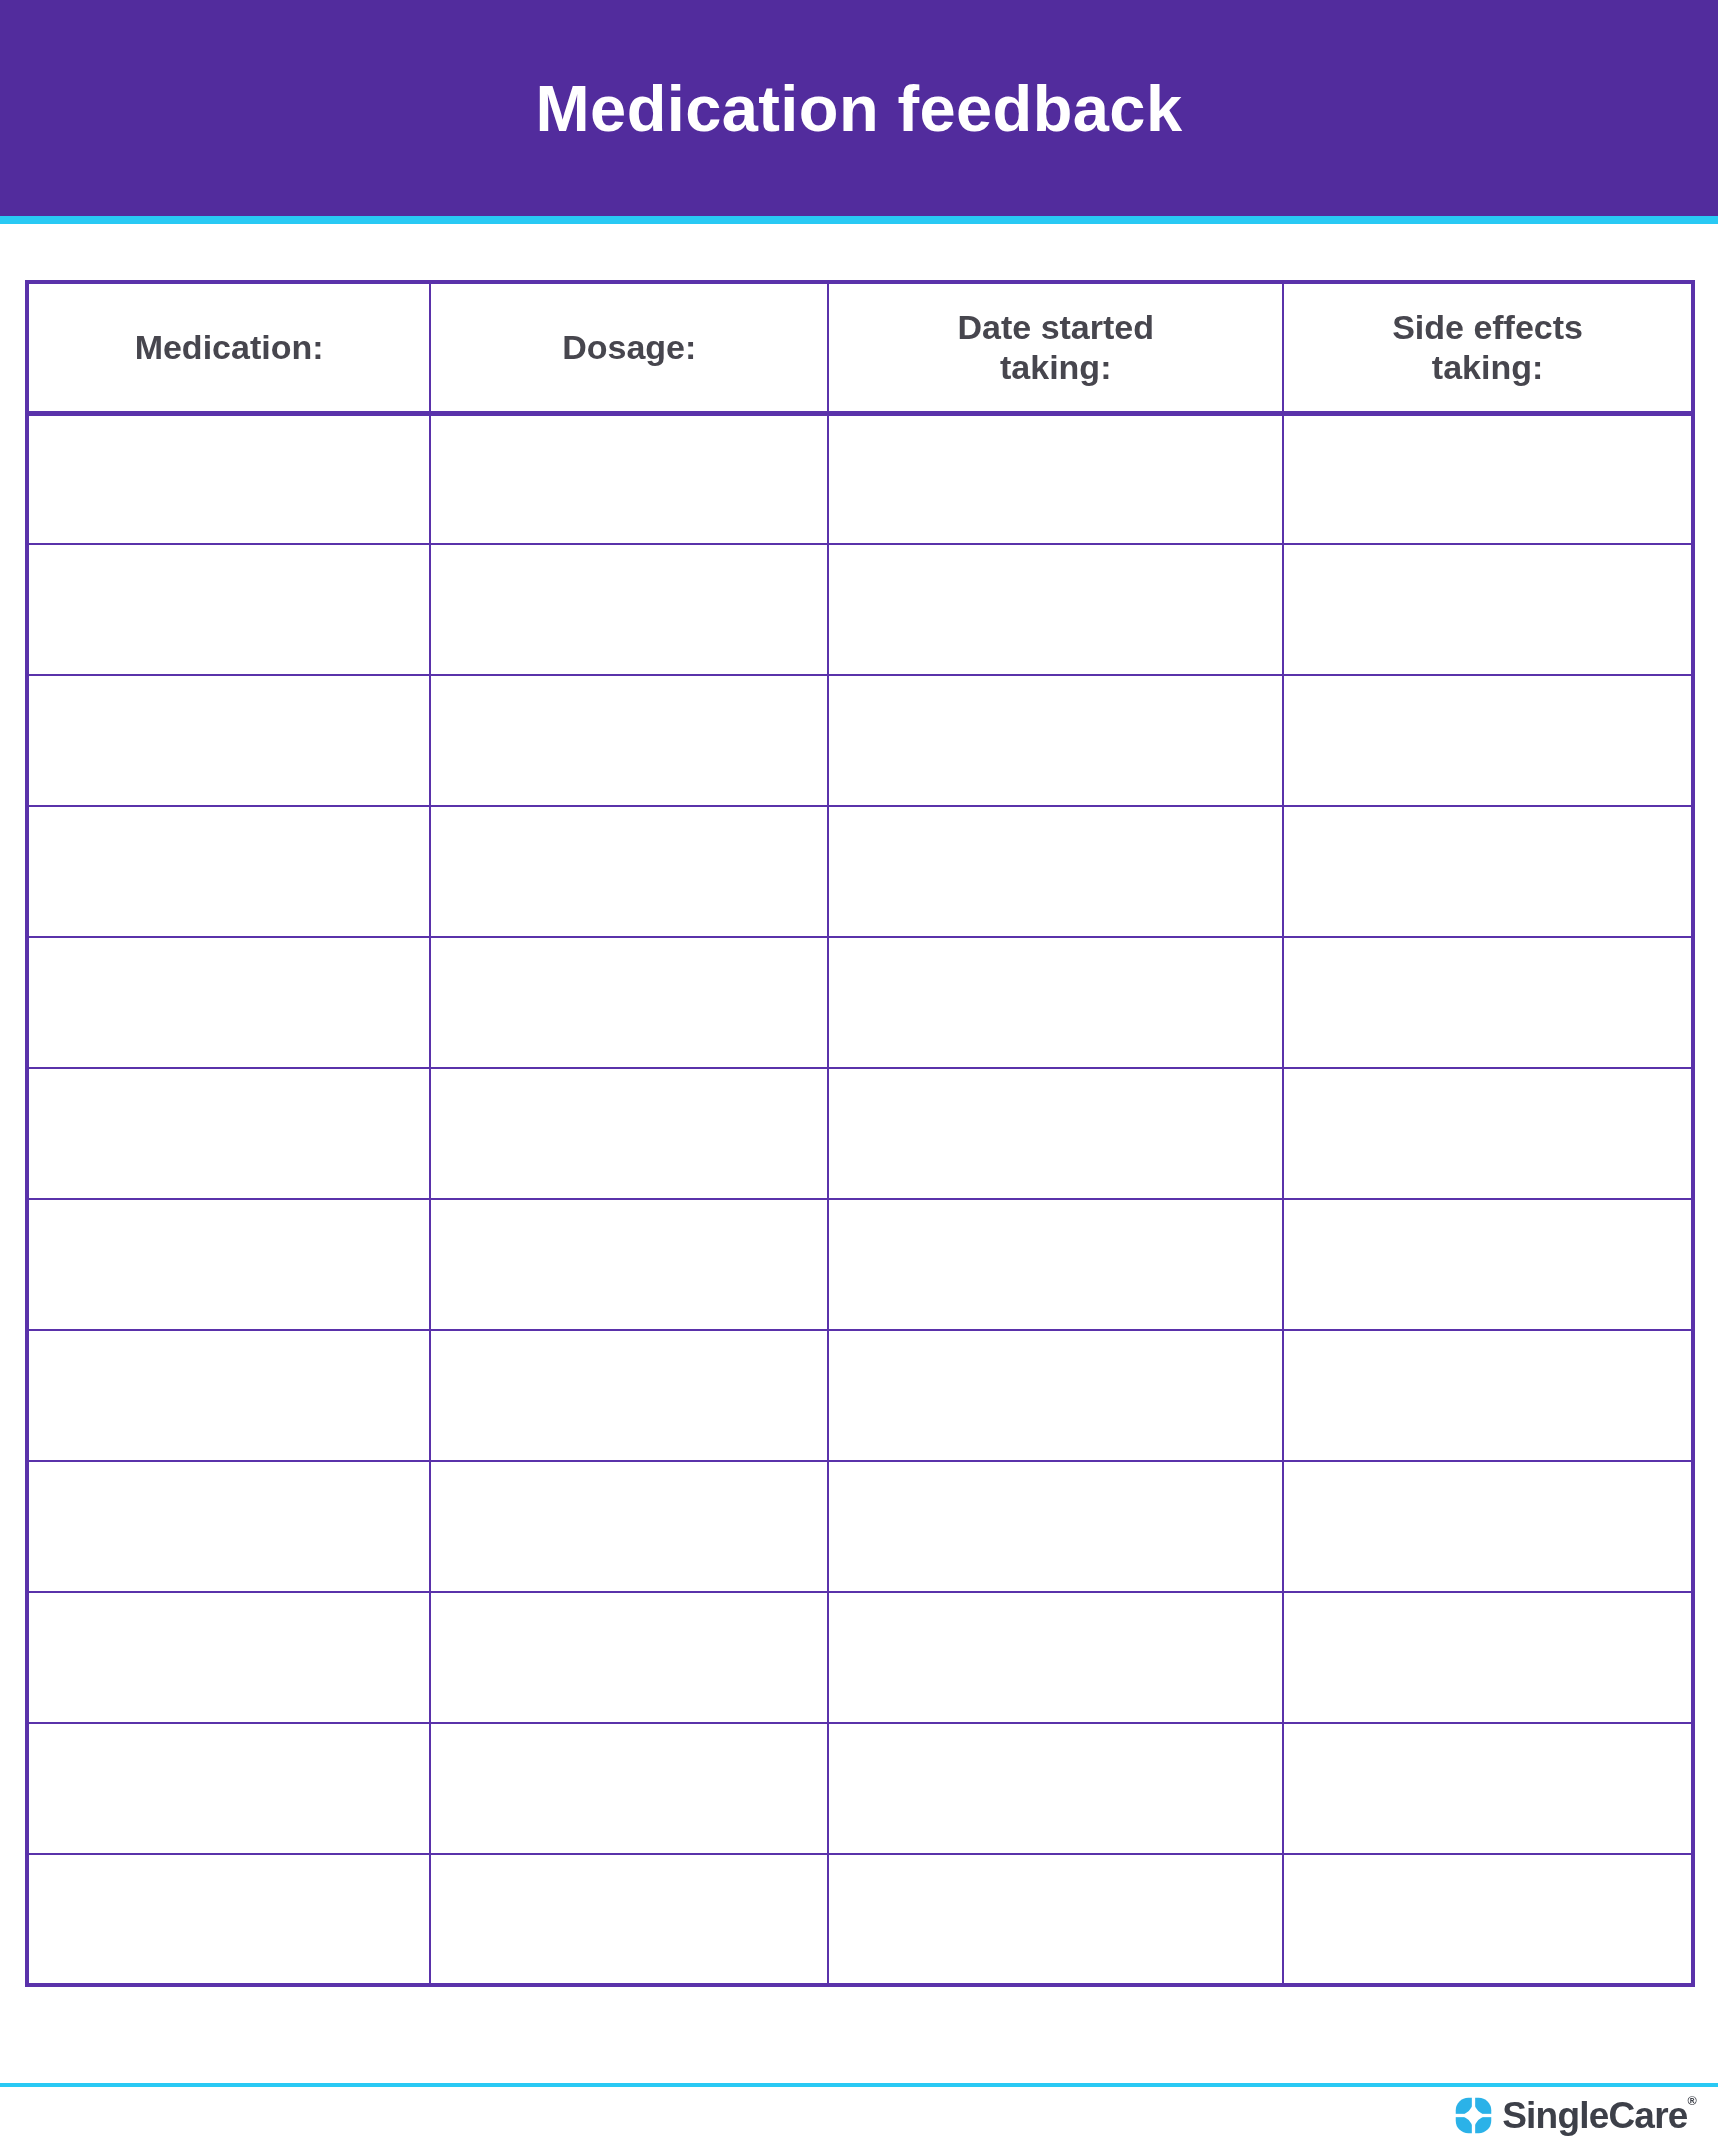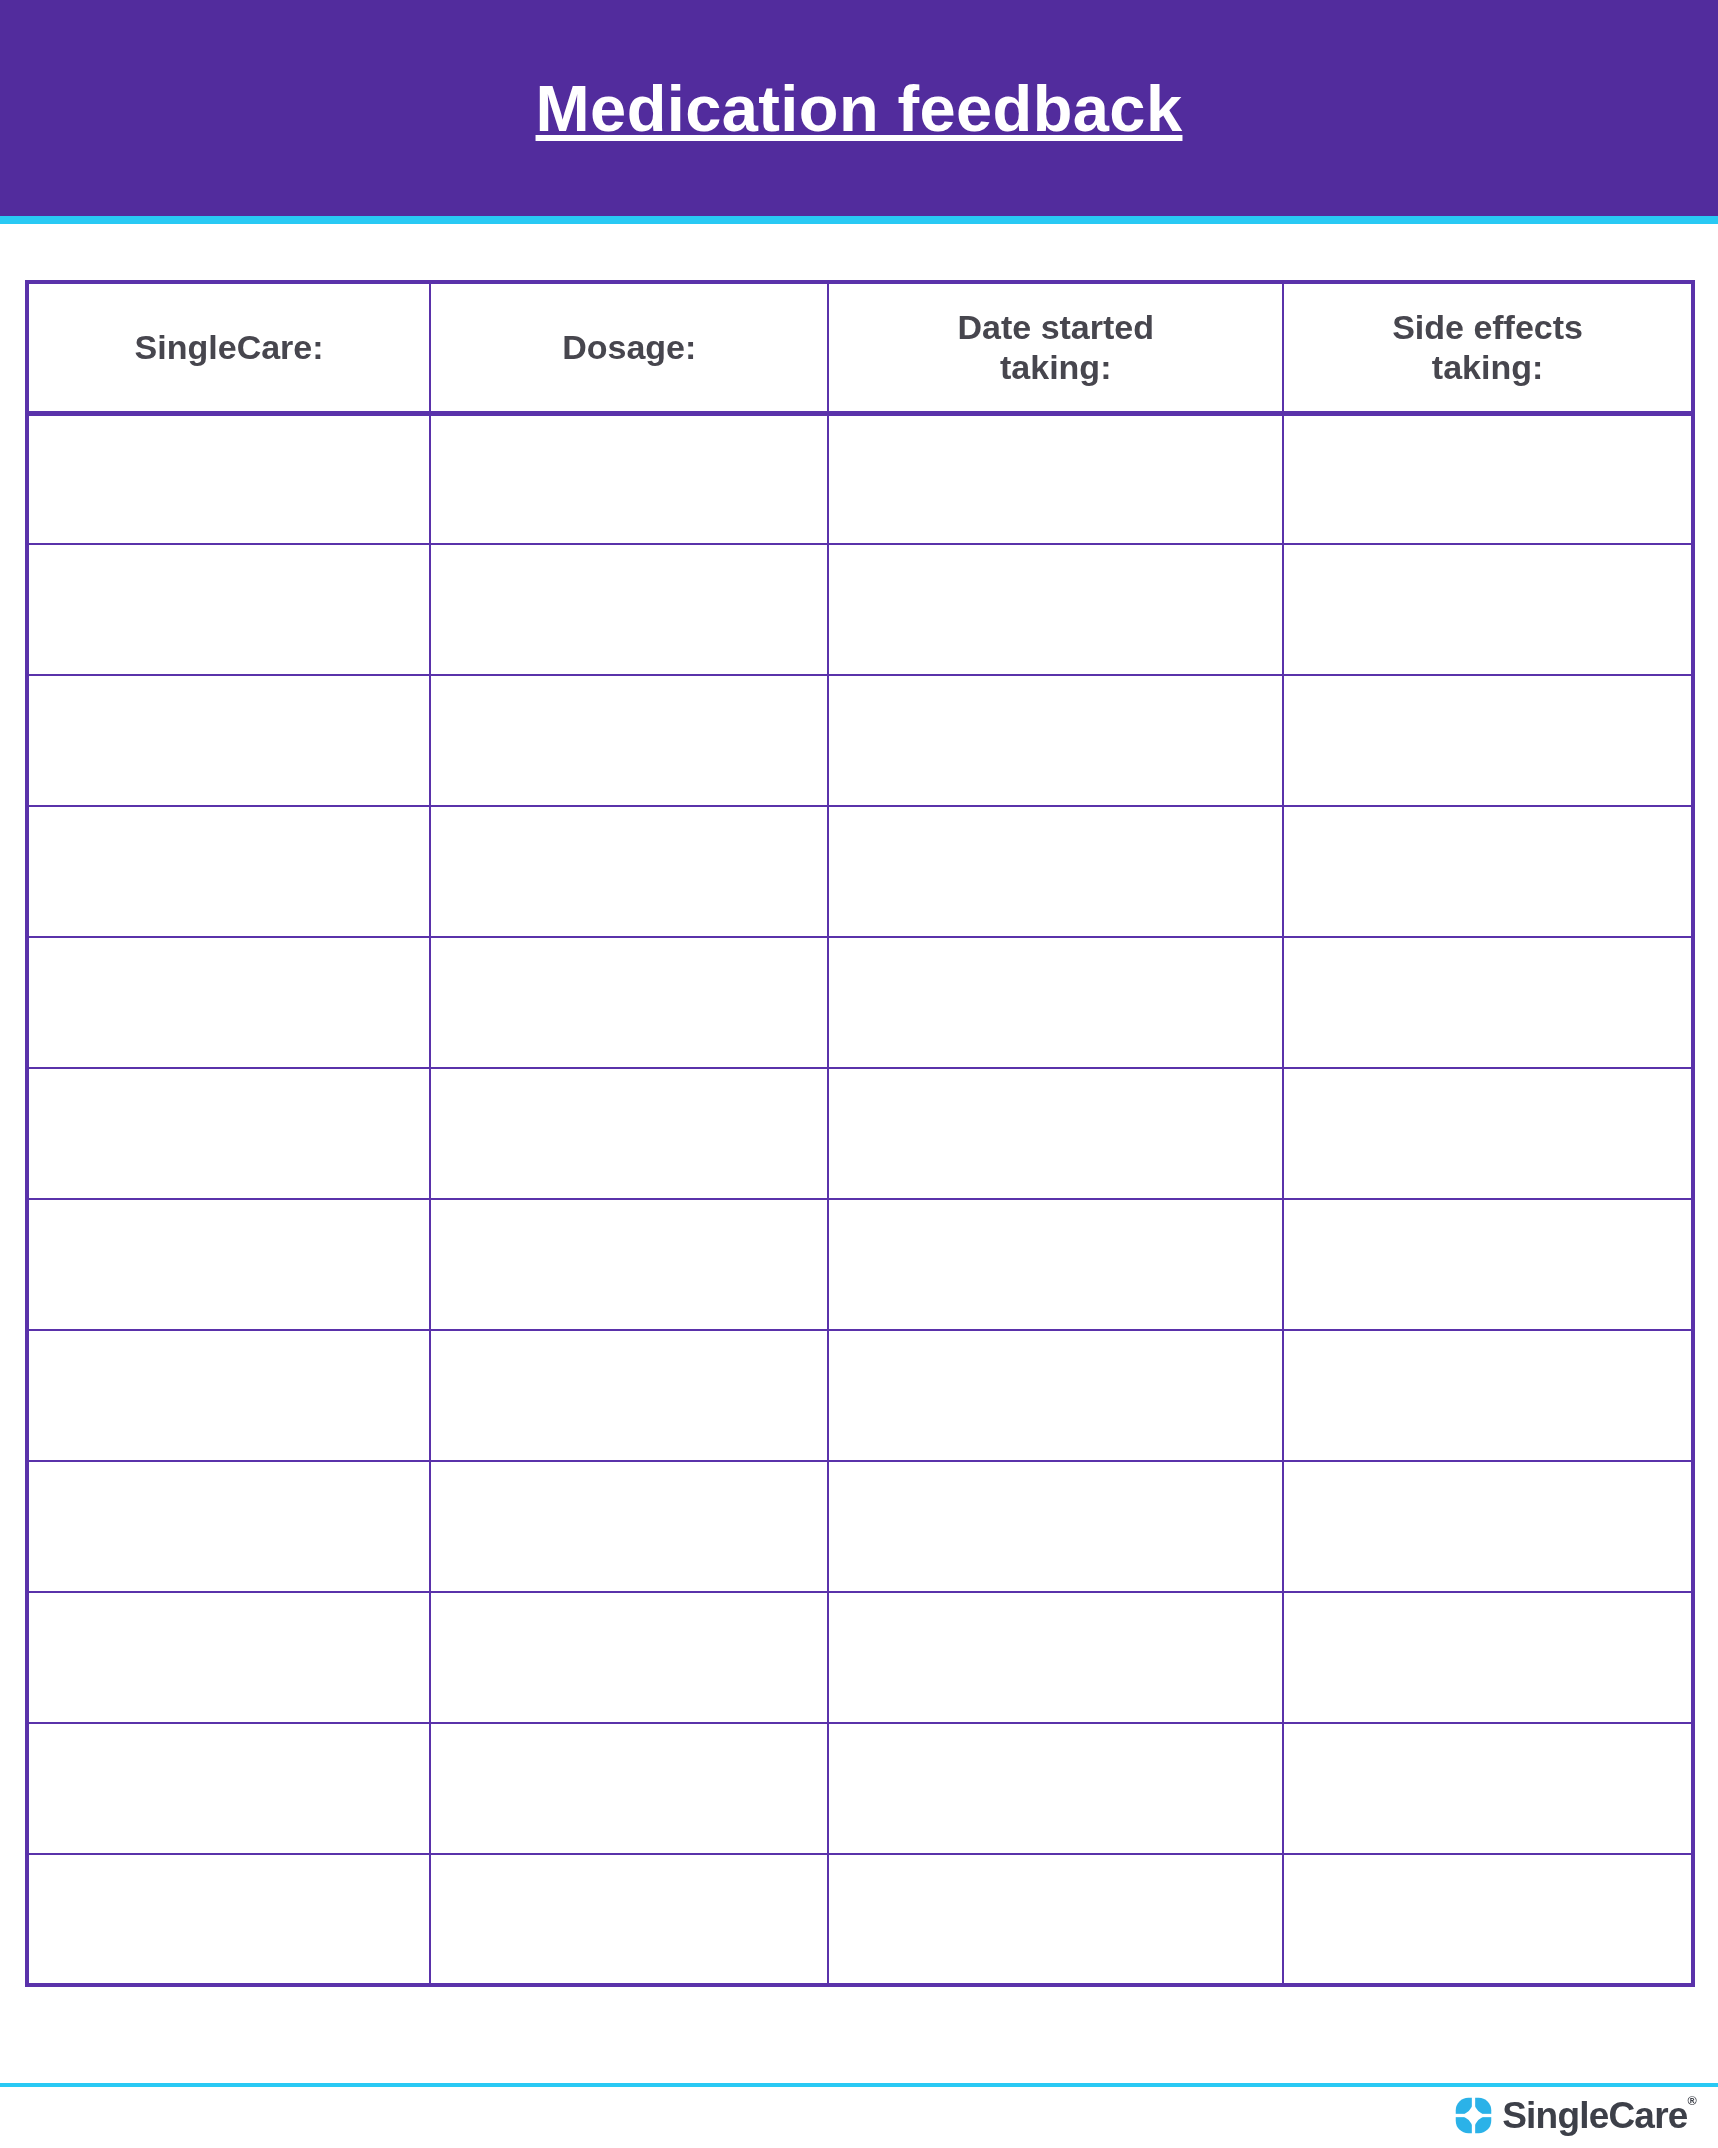--- a/index.html
+++ b/index.html
@@ -30,21 +30,20 @@
     display:flex;
     align-items:center;
     justify-content:center;
   }
   .banner-title{
     margin:16px;
     color:var(--title_text);
     font-size:65px;
     font-weight:700;
     letter-spacing:0.4px;
-    text-decoration:underline;
   }
   .banner-stripe{
     position:absolute;
     top:216px;left:0;
     width:100%;
     height:8.4px;
     background:var(--stripe_cyan);
   }
   .med-table{
     position:absolute;
@@ -126,21 +125,21 @@
 
   <table class="med-table">
     <colgroup>
       <col class="c1">
         <col class="c2">
         <col class="c3">
         <col class="c4">
     </colgroup>
     <thead>
       <tr>
-        <th>SingleCare:</th>
+        <th>Medication:</th>
         <th>Dosage:</th>
         <th>Date started
 taking:</th>
         <th>Side effects
 taking:</th>
       </tr>
     </thead>
     <tbody>
     <tr>
           <td></td>

